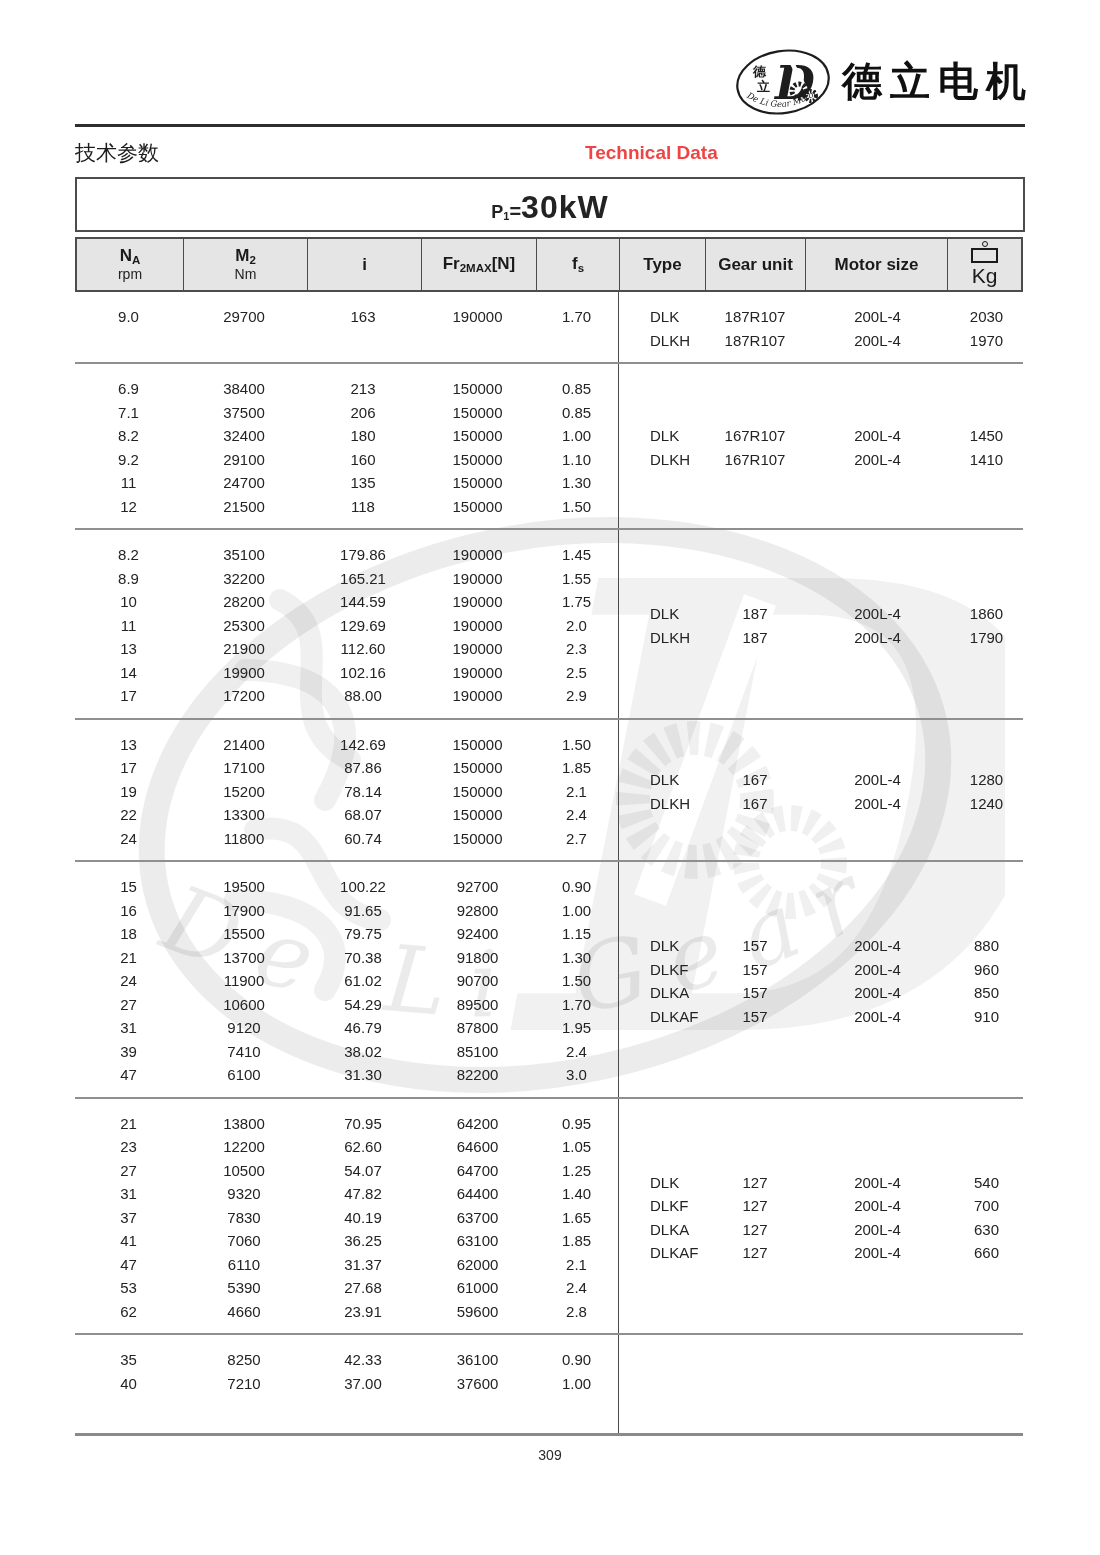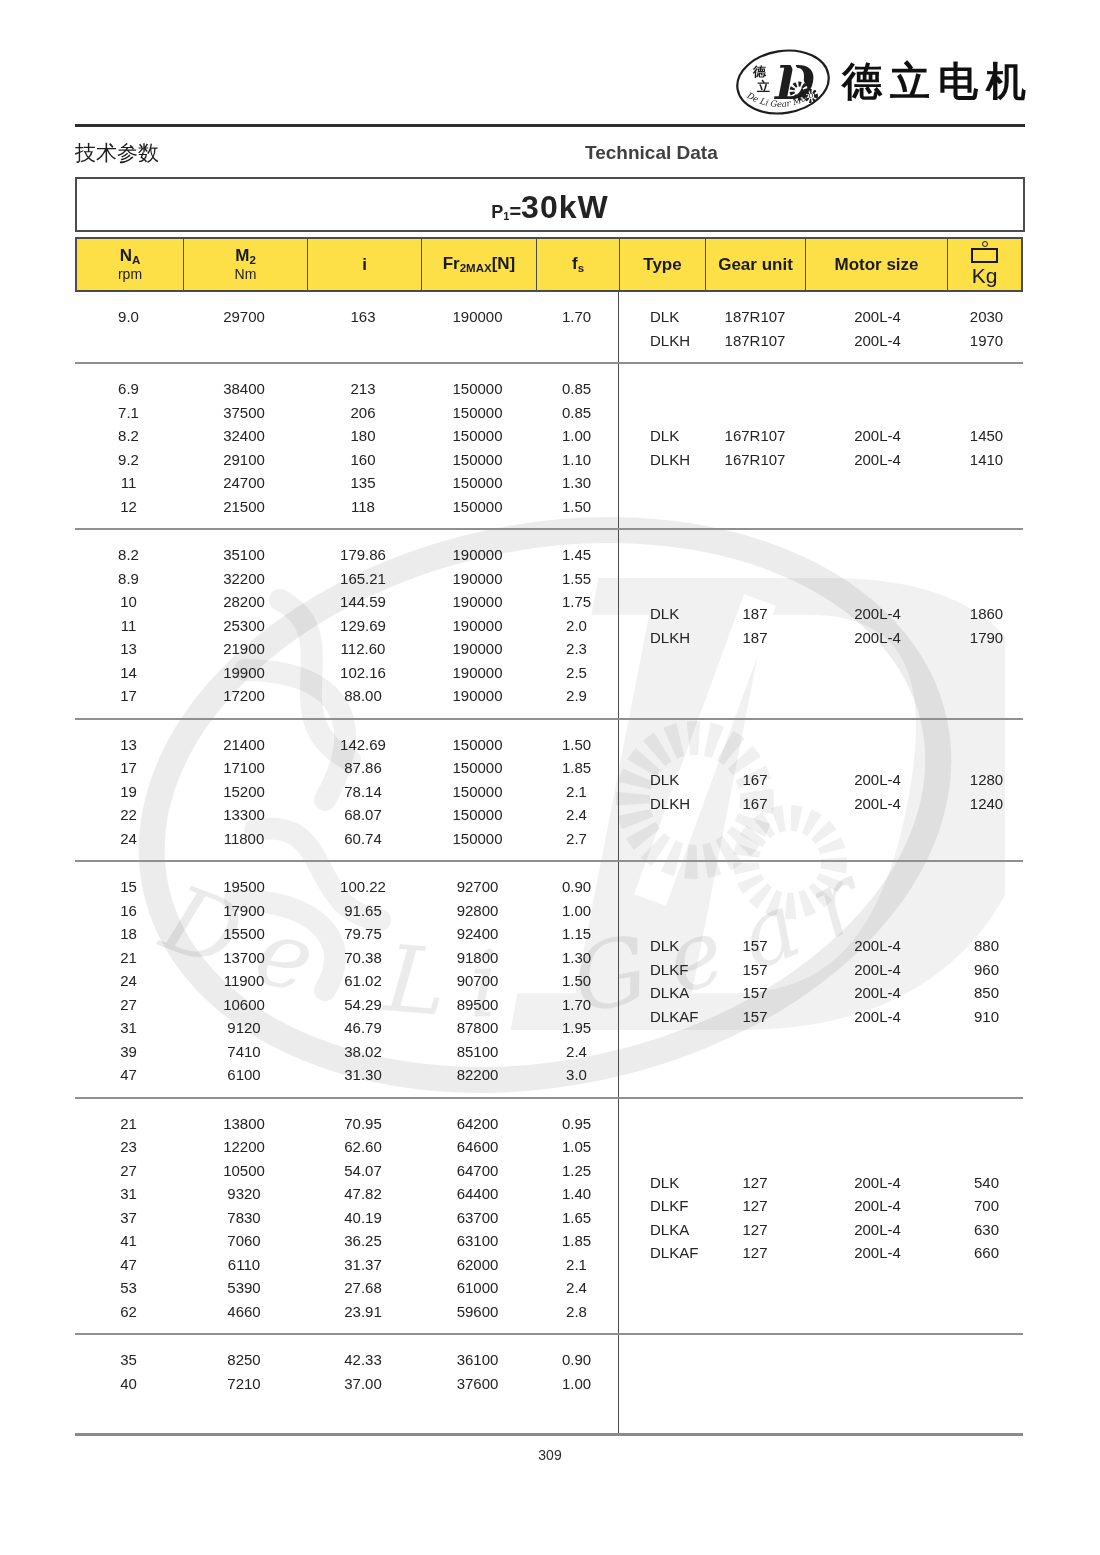--- a/index.html
+++ b/index.html
@@ -5,34 +5,34 @@
   html,body{margin:0;padding:0;background:#fff;}
   .page{position:relative;width:1100px;height:1555px;background:#fff;overflow:hidden;
         font-family:"Liberation Sans",sans-serif;color:#232323;}
 
   
   .logo-svg{position:absolute;left:733px;top:46px;}
   .brand-cn{position:absolute;left:842px;top:54px;font-family:"DejaVu Serif",serif;
             font-size:40px;font-weight:bold;letter-spacing:8px;color:#101010;white-space:nowrap;}
   .top-rule{position:absolute;left:75px;top:124px;width:950px;height:3px;background:#2e2e2e;}
   .sec-title-cn{position:absolute;left:75px;top:139px;font-size:21px;font-weight:500;color:#1c1c1c;}
-  .sec-title-en{position:absolute;left:585px;top:142px;font-size:19px;font-weight:bold;color:#404040;}
+  .sec-title-en{position:absolute;left:585px;top:142px;font-size:19px;font-weight:bold;color:#ef4444;}
 
   
   .power-box{position:absolute;left:75px;top:177px;width:950px;height:55px;box-sizing:border-box;
              border:2px solid #4c4c4c;display:flex;align-items:baseline;justify-content:center;
              padding-top:10px;}
   .power-box .pp{font-size:18px;font-weight:bold;}
   .power-box .psub{font-size:11px;font-weight:bold;position:relative;top:2px;}
   .power-box .peq{font-size:20px;font-weight:bold;}
   .power-box .pval{font-size:32px;font-weight:900;letter-spacing:1px;}
 
   
   .dtable{position:absolute;left:75px;top:237px;width:948px;}
-  .thead{display:flex;height:55px;box-sizing:border-box;border:2px solid #4c4c4c;background:#fde047;position:relative;z-index:2;}
+  .thead{display:flex;height:55px;box-sizing:border-box;border:2px solid #4c4c4c;background:#e5e5e5;position:relative;z-index:2;}
   .hcell{display:flex;flex-direction:column;justify-content:center;align-items:center;
          border-right:1.5px solid #4c4c4c;box-sizing:border-box;flex-shrink:0;}
   .hcell:last-child{border-right:none;}
   .h-main{font-size:17px;font-weight:bold;line-height:17px;color:#1a1a1a;}
   .h-sub{font-size:11.5px;font-weight:bold;position:relative;top:3px;}
   .h-unit{font-size:14px;font-weight:normal;margin-top:0;color:#222;}
 
   .c-na{width:107px}.c-m2{width:124px}.c-i{width:114px}.c-fr{width:115px}.c-fs{width:83px}
   .c-type{width:86px}.c-gear{width:100px}.c-motor{width:145px}.c-kgv{width:73px}
   .thead .c-motor{flex:1 1 auto;}

